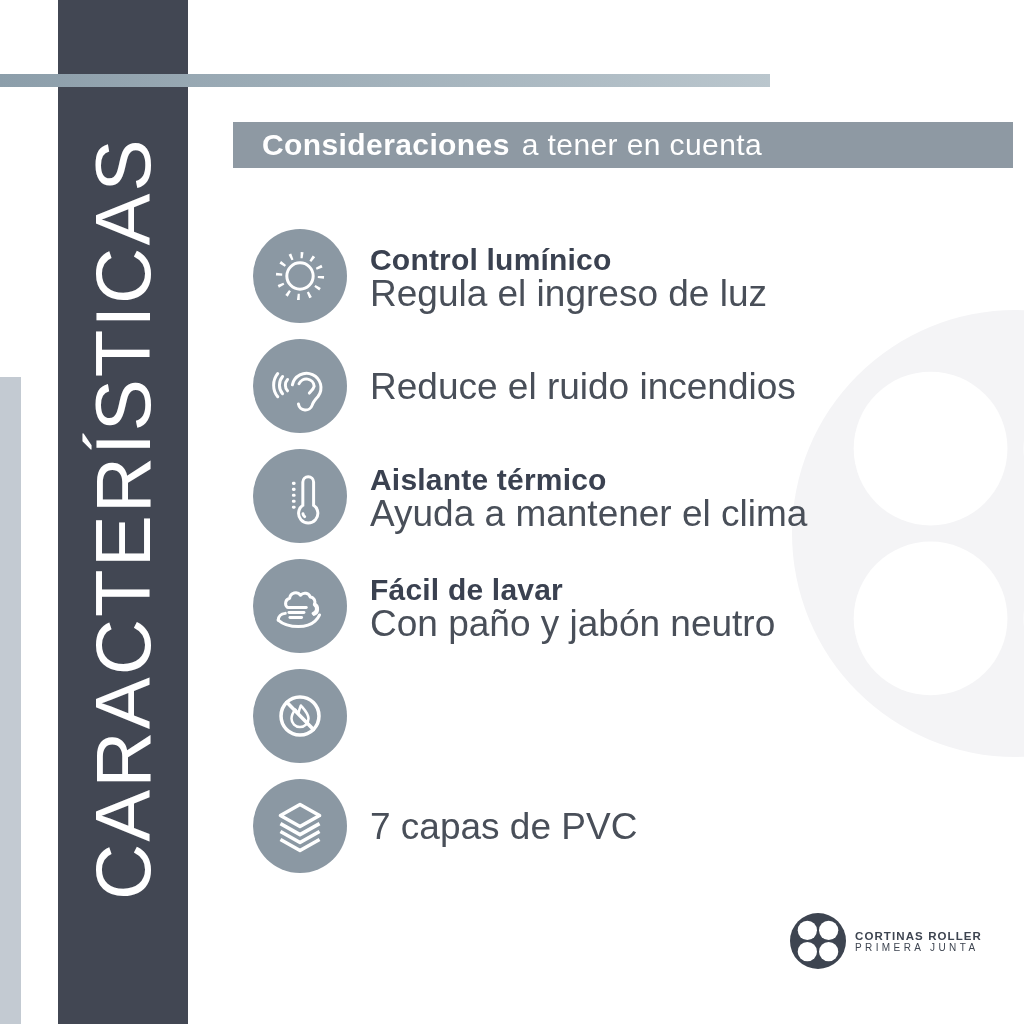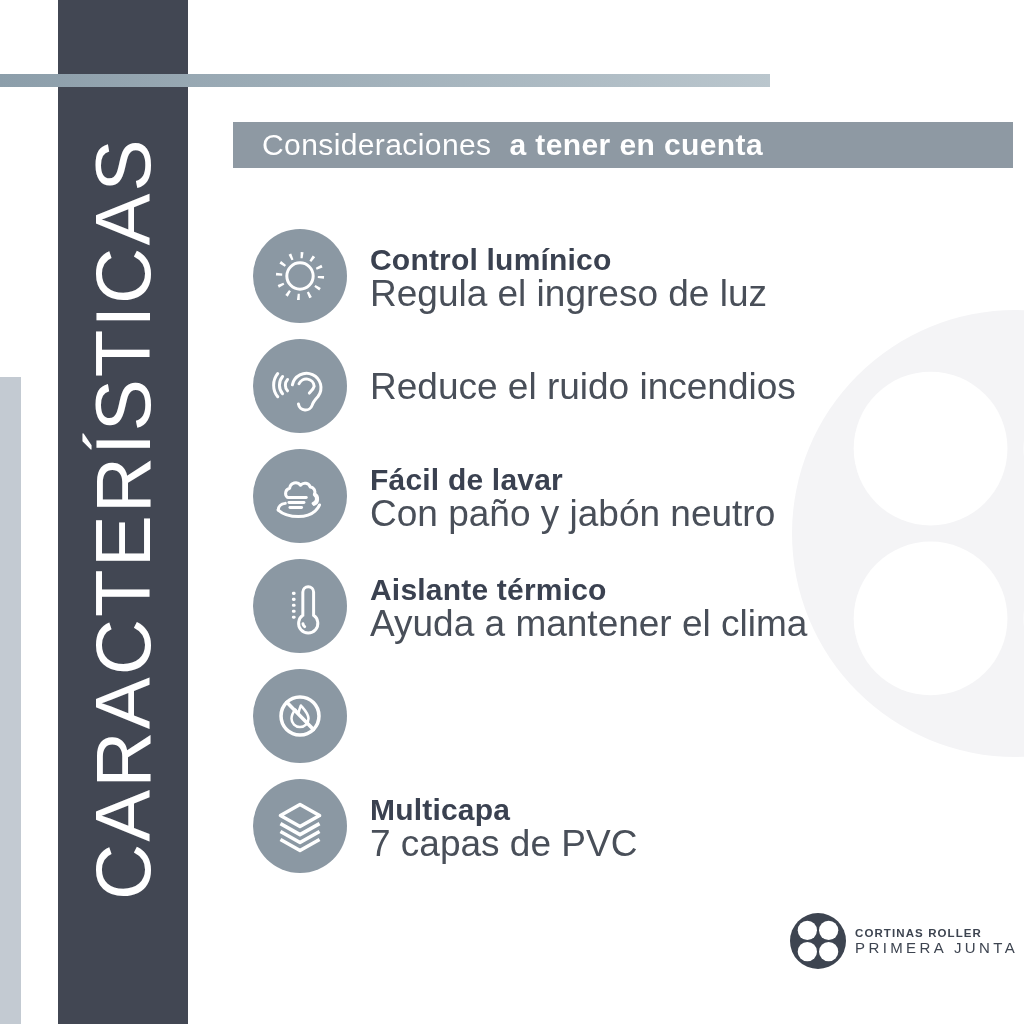--- a/index.html
+++ b/index.html
@@ -21,41 +21,41 @@
   
   .top-bar{position:absolute;left:0;top:74px;width:770px;height:13px;z-index:2;
     background:linear-gradient(90deg,var(--bar-gradient-left),var(--bar-gradient-right));}
   .left-bar{position:absolute;left:0;top:377px;width:21px;height:647px;background:var(--left-bar);z-index:1;}
   
   .header{
     position:absolute;left:233px;top:122px;width:780px;height:46px;
     background:var(--header-bg);color:#fff;display:flex;align-items:center;
     padding-left:29px;box-sizing:border-box;font-size:30px;letter-spacing:.4px;z-index:2;
   }
-  .header .bold{font-weight:400;margin-right:18px;}
-  .header .light{font-weight:700;}
+  .header .bold{font-weight:700;margin-right:12px;}
+  .header .light{font-weight:400;}
   
   .features{position:absolute;left:253px;top:229px;display:flex;flex-direction:column;gap:16px;z-index:2;}
   .feat{display:flex;align-items:center;height:94px;}
   .feat-circle{
     width:94px;height:94px;border-radius:50%;background:var(--icon-circle);
     display:flex;align-items:center;justify-content:center;flex:0 0 auto;
   }
   .feat-circle svg{width:68px;height:68px;display:block;}
   .feat-text{margin-left:23px;}
   .feat-title{font-size:30px;font-weight:700;color:var(--title-text);line-height:35px;letter-spacing:.2px;}
   .feat-sub{font-size:37px;font-weight:400;color:var(--subtitle-text);line-height:33px;}
   
   .brand{position:absolute;left:790px;top:913px;display:flex;align-items:center;color:var(--logo-color);z-index:2;}
   .brand-icon{width:56px;height:56px;flex:0 0 auto;}
   .brand-icon svg{width:56px;height:56px;display:block;}
   .brand-text{display:flex;flex-direction:column;margin-left:9px;width:124px;}
   .brand-line1{font-size:11.5px;font-weight:700;letter-spacing:1.1px;white-space:nowrap;}
   .brand-line2{font-size:38px;font-weight:800;letter-spacing:2px;line-height:36px;white-space:nowrap;}
-  .brand-line3{font-size:15px;font-weight:400;letter-spacing:3.4px;white-space:nowrap;}
+  .brand-line3{font-size:10px;font-weight:400;letter-spacing:3.4px;white-space:nowrap;}
 </style>
 </head>
 <body>
 
 <div class="canvas">
 
   <div class="watermark">
     <svg viewBox="0 0 100 100" aria-hidden="true">
       <circle cx="50" cy="50" r="50" fill="currentColor"></circle>
       <circle cx="31" cy="31" r="17.2" fill="#fff"></circle>
@@ -100,40 +100,20 @@
               <path d="M18.6 23.2 a10.2 10.2 0 1 1 18.1 8.2 c-2.2 2.4 -3.5 3.9 -4.1 6.1 a5 5 0 0 1 -9.7 -0.8"></path>
               <path d="M23.3 22.4 a5.6 5.6 0 0 1 10.7 1.8 c-0.5 1.9 -1.9 3.2 -3.4 4.8"></path>
               <path d="M15.2 19.4 a6 6 0 0 0 0 8"></path>
               <path d="M11.7 17.3 a9.5 9.5 0 0 0 0 12.2"></path>
               <path d="M8.3 15.2 a13 13 0 0 0 0 16.4"></path>
             </svg>
           </span>
     </div>
     <div class="feat-text">
       <div class="feat-sub">Reduce el ruido incendios</div>
-    </div>
-  </div>
-
-  <div class="feat">
-    <div class="feat-circle">
-      <span class="feat-icon">
-            <svg viewBox="0 0 48 48" fill="none" stroke="#fff" stroke-width="2.1" stroke-linecap="round" stroke-linejoin="round">
-              <path d="M8.6 33.9 c4.3 3.8 8.9 4.6 14.3 4.6 c5.2 0 9 -1.3 11.7 -3.8 c1.5 -1.4 2.5 -2.7 3.2 -4.4"></path>
-              <path d="M8.6 33.9 c0.2 -2.7 2.1 -4.4 5 -4.7"></path>
-              <path d="M15.1 24.9 a3.7 3.7 0 0 1 1.6 -6.4 a4.3 4.3 0 0 1 7.7 -2.1 a4 4 0 0 1 6.8 1.2 a3.7 3.7 0 0 1 2.9 5.5 a3.4 3.4 0 0 1 -0.9 6.1"></path>
-              <path d="M15.8 25.1 h12.6"></path>
-              <path d="M16.2 28.6 h10.6"></path>
-              <path d="M16.9 32.1 h8.2"></path>
-              <path d="M33.9 29.9 a4.1 4.1 0 0 0 0.4 -7.4"></path>
-            </svg>
-          </span>
-    </div>
-    <div class="feat-text">
-      <div class="feat-title">Fácil de lavar</div>
-      <div class="feat-sub">Con paño y jabón neutro</div>
     </div>
   </div>
 
   <div class="feat">
     <div class="feat-circle">
       <span class="feat-icon">
             <svg viewBox="0 0 48 48" fill="none" stroke="#fff" stroke-width="2.1" stroke-linecap="round">
               <path d="M26 14.2 a3.8 3.8 0 0 1 7.6 0 v16.4 a6.8 6.8 0 1 1 -7.6 0 z"></path>
               <path d="M27.3 38.6 a3.3 3.3 0 0 1 -1.2 -2.1"></path>
               <g fill="#fff" stroke="none">
@@ -148,20 +128,40 @@
     </div>
     <div class="feat-text">
       <div class="feat-title">Aislante térmico</div>
       <div class="feat-sub">Ayuda a mantener el clima</div>
     </div>
   </div>
 
   <div class="feat">
     <div class="feat-circle">
       <span class="feat-icon">
+            <svg viewBox="0 0 48 48" fill="none" stroke="#fff" stroke-width="2.1" stroke-linecap="round" stroke-linejoin="round">
+              <path d="M8.6 33.9 c4.3 3.8 8.9 4.6 14.3 4.6 c5.2 0 9 -1.3 11.7 -3.8 c1.5 -1.4 2.5 -2.7 3.2 -4.4"></path>
+              <path d="M8.6 33.9 c0.2 -2.7 2.1 -4.4 5 -4.7"></path>
+              <path d="M15.1 24.9 a3.7 3.7 0 0 1 1.6 -6.4 a4.3 4.3 0 0 1 7.7 -2.1 a4 4 0 0 1 6.8 1.2 a3.7 3.7 0 0 1 2.9 5.5 a3.4 3.4 0 0 1 -0.9 6.1"></path>
+              <path d="M15.8 25.1 h12.6"></path>
+              <path d="M16.2 28.6 h10.6"></path>
+              <path d="M16.9 32.1 h8.2"></path>
+              <path d="M33.9 29.9 a4.1 4.1 0 0 0 0.4 -7.4"></path>
+            </svg>
+          </span>
+    </div>
+    <div class="feat-text">
+      <div class="feat-title">Fácil de lavar</div>
+      <div class="feat-sub">Con paño y jabón neutro</div>
+    </div>
+  </div>
+
+  <div class="feat">
+    <div class="feat-circle">
+      <span class="feat-icon">
             <svg viewBox="0 0 48 48" fill="none" stroke="#fff" stroke-linecap="round" stroke-linejoin="round">
               <circle cx="24" cy="24" r="13.4" stroke-width="2.5"></circle>
               <line x1="14.7" y1="14.3" x2="33.5" y2="33.5" stroke-width="2.5"></line>
               <path d="M24.6 16.6 c2.6 3.1 5.4 5.7 5.4 9.2 a6 6 0 0 1 -12 0 c0 -2.3 1.1 -4.3 2.6 -6.4 c0.7 1 1.4 1.9 2.3 2.7 c0.4 -1.8 0.9 -3.6 1.7 -5.5 z" stroke-width="1.8"></path>
             </svg>
           </span>
     </div>
     <div class="feat-text">
     </div>
   </div>
@@ -171,21 +171,20 @@
       <span class="feat-icon">
             <svg viewBox="0 0 48 48" fill="none" stroke="#fff" stroke-width="2.5" stroke-linejoin="round">
               <path d="M24 8.8 L37.8 16.6 L24 24.4 L10.2 16.6 Z"></path>
               <path d="M10.2 22.3 L24 30.1 L37.8 22.3"></path>
               <path d="M10.2 27.9 L24 35.7 L37.8 27.9"></path>
               <path d="M10.2 33.5 L24 41.3 L37.8 33.5"></path>
             </svg>
           </span>
     </div>
     <div class="feat-text">
-      <div class="feat-title">Multicapa</div>
       <div class="feat-sub">7 capas de PVC</div>
     </div>
   </div>
 </div>
 
   <div class="brand">
     <span class="brand-icon">
       <svg viewBox="0 0 100 100" aria-hidden="true">
         <circle cx="50" cy="50" r="50" fill="currentColor"></circle>
         <circle cx="31" cy="31" r="17.2" fill="#fff"></circle>

